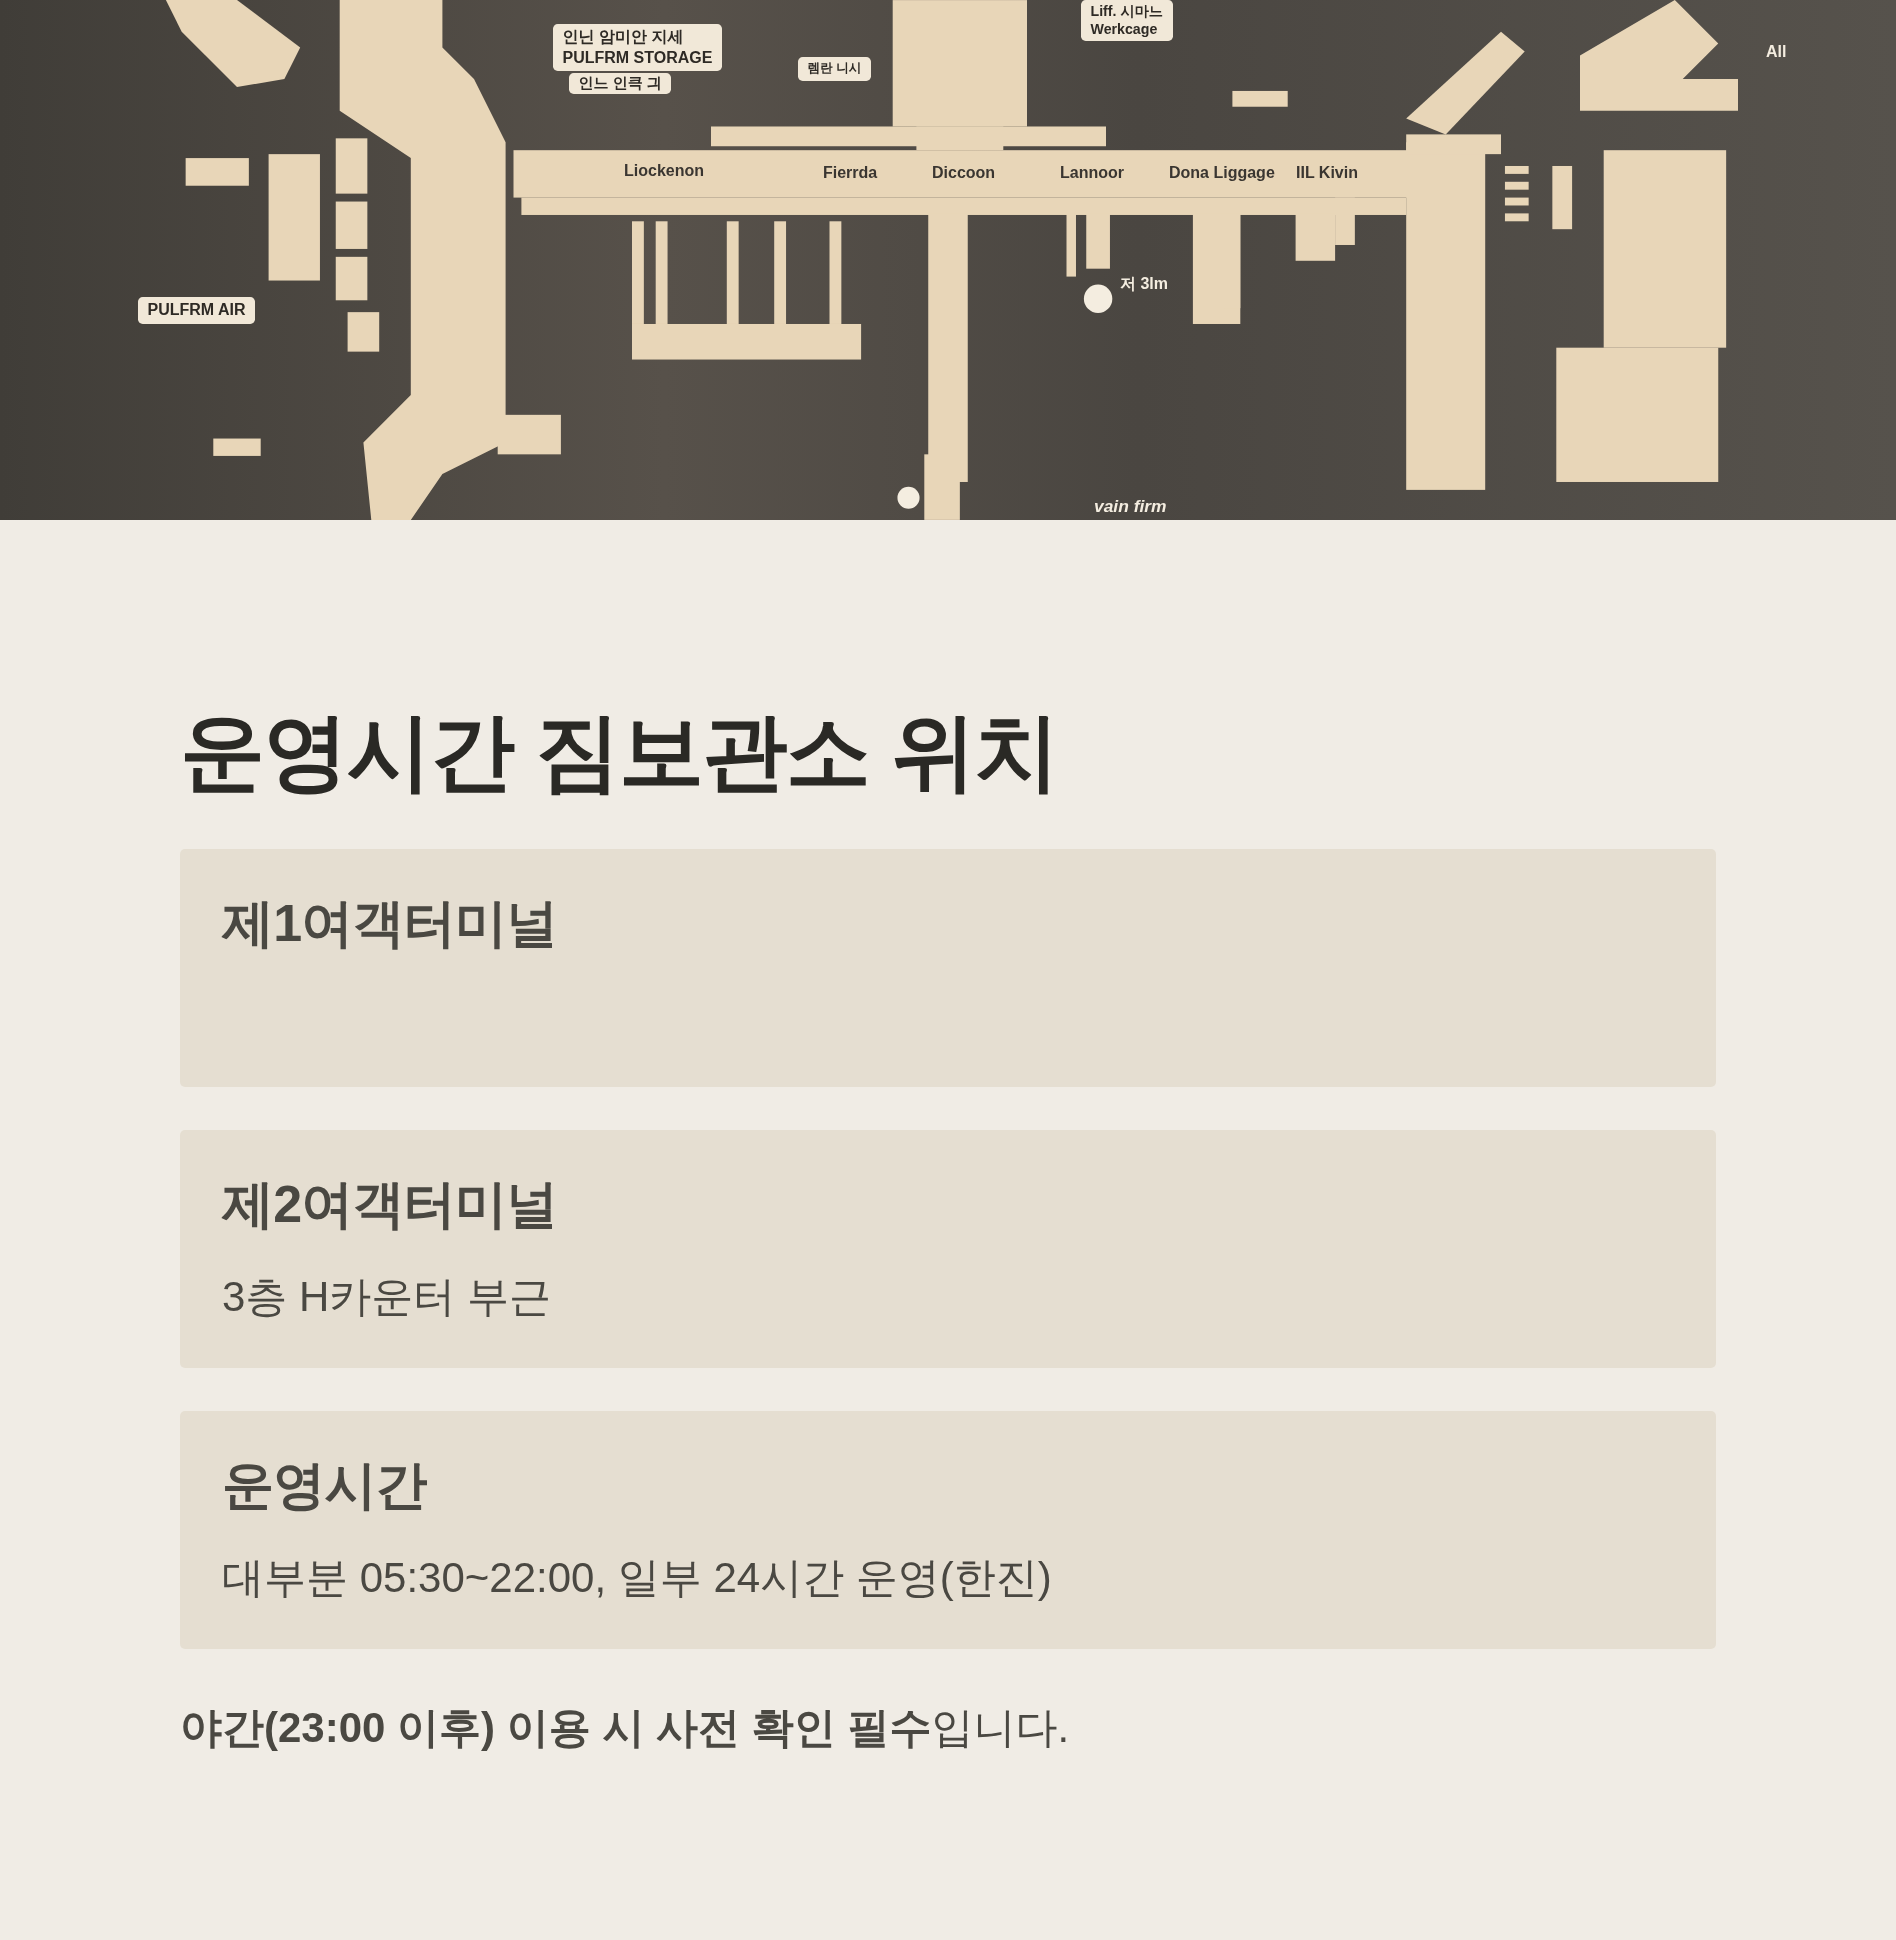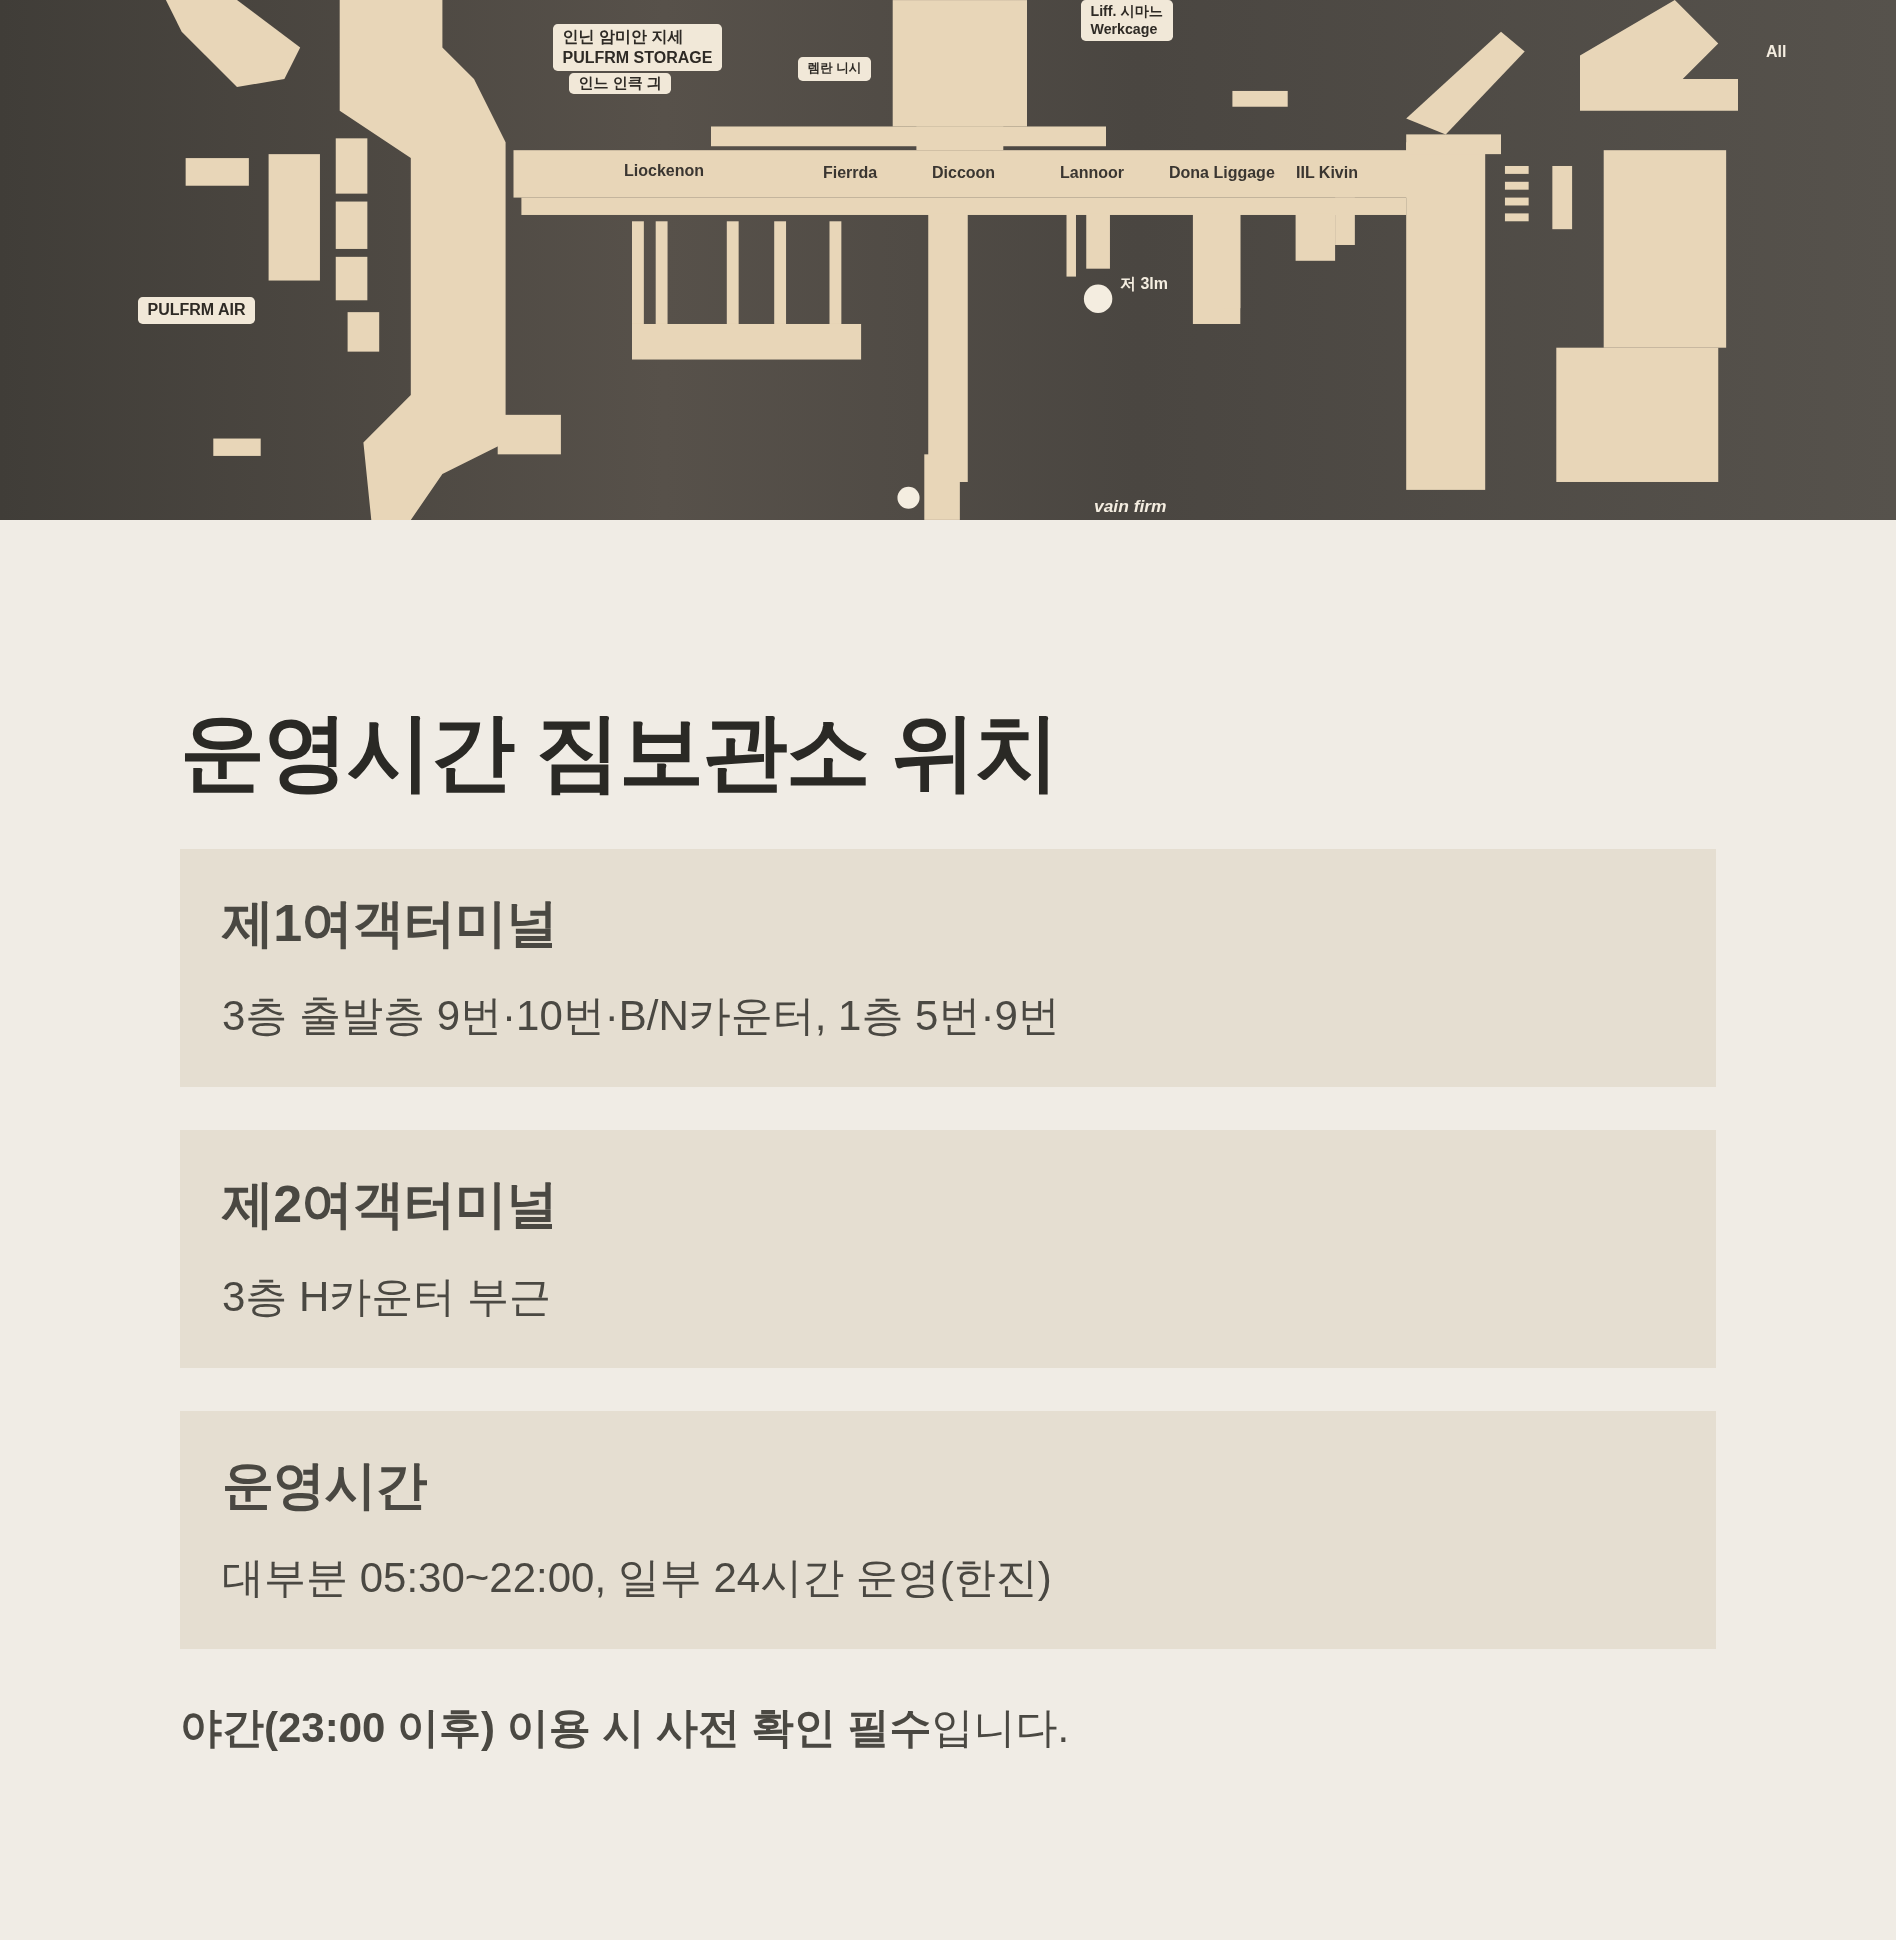--- a/index.html
+++ b/index.html
@@ -7,21 +7,21 @@
     width:1896px; height:1940px; background:#f0ece5; overflow:hidden;
     font-family: "Liberation Sans", "DejaVu Sans", sans-serif; color:#2b2a26;
   }
   .hero { position:absolute; left:0; top:0; width:1896px; height:520px; overflow:hidden;
     background: linear-gradient(90deg,#403d38 0%,#57514a 35%,#4a4641 60%,#56524c 100%); }
   .hero svg { position:absolute; left:0; top:0; }
   .maplabel { position:absolute; color:#f4ede0; font-weight:bold; font-size:16px; white-space:nowrap; }
   .maplabel.dark { color:#3a3631; }
   .maplabel.box { background:#f1e8d8; color:#2e2a25; border-radius:4.7px; padding:3.2px 9.5px; line-height:20.5px; }
   .title { position:absolute; top:695px; left:180px; font-size:85px; font-weight:bold; color:#2a2925; letter-spacing:-1.6px; margin:0; }
-  .card { position:absolute; left:180px; width:1536px; height:238px; background:#e5ded1; border-radius:0;text-align:right; }
+  .card { position:absolute; left:180px; width:1536px; height:238px; background:#e5ded1; border-radius:5px;text-align:right; }
   .card h2 { position:absolute; left:42px; top:40px; margin:0; font-size:52px; font-weight:bold; color:#4a4842; letter-spacing:-0.8px; }
   .card p { position:absolute; left:42px; top:139px; margin:0; font-size:42px; color:#4a4842; }
   .summary { position:absolute; left:180px; top:1700px; font-size:42px; color:#4a4842; margin:0; }
   .summary b { font-weight:bold; }
 </style>
 </head>
 <body>
 
 <div class="hero">
   <svg width="1896" height="520" viewBox="0 0 2400 658">
@@ -105,21 +105,20 @@
 
   <span class="maplabel" style="left:1094px; top:496px; font-size:17.4px;font-style:italic;">vain firm</span>
   <span class="maplabel" style="left:1766px; top:43px;">All</span>
   <span class="maplabel" style="left:1120px; top:274px;">저 3lm</span>
 </div>
 
 <h1 class="title">운영시간 짐보관소 위치</h1>
 
 <div class="card" style="top:849px;">
   <h2>제1여객터미널</h2>
-  <p>3층 출발층 9번·10번·B/N카운터, 1층 5번·9번</p>
 </div>
 
 <div class="card" style="top:1130px;">
   <h2>제2여객터미널</h2>
   <p>3층 H카운터 부근</p>
 </div>
 
 <div class="card" style="top:1411px;">
   <h2>운영시간</h2>
   <p>대부분 05:30~22:00, 일부 24시간 운영(한진)</p>

